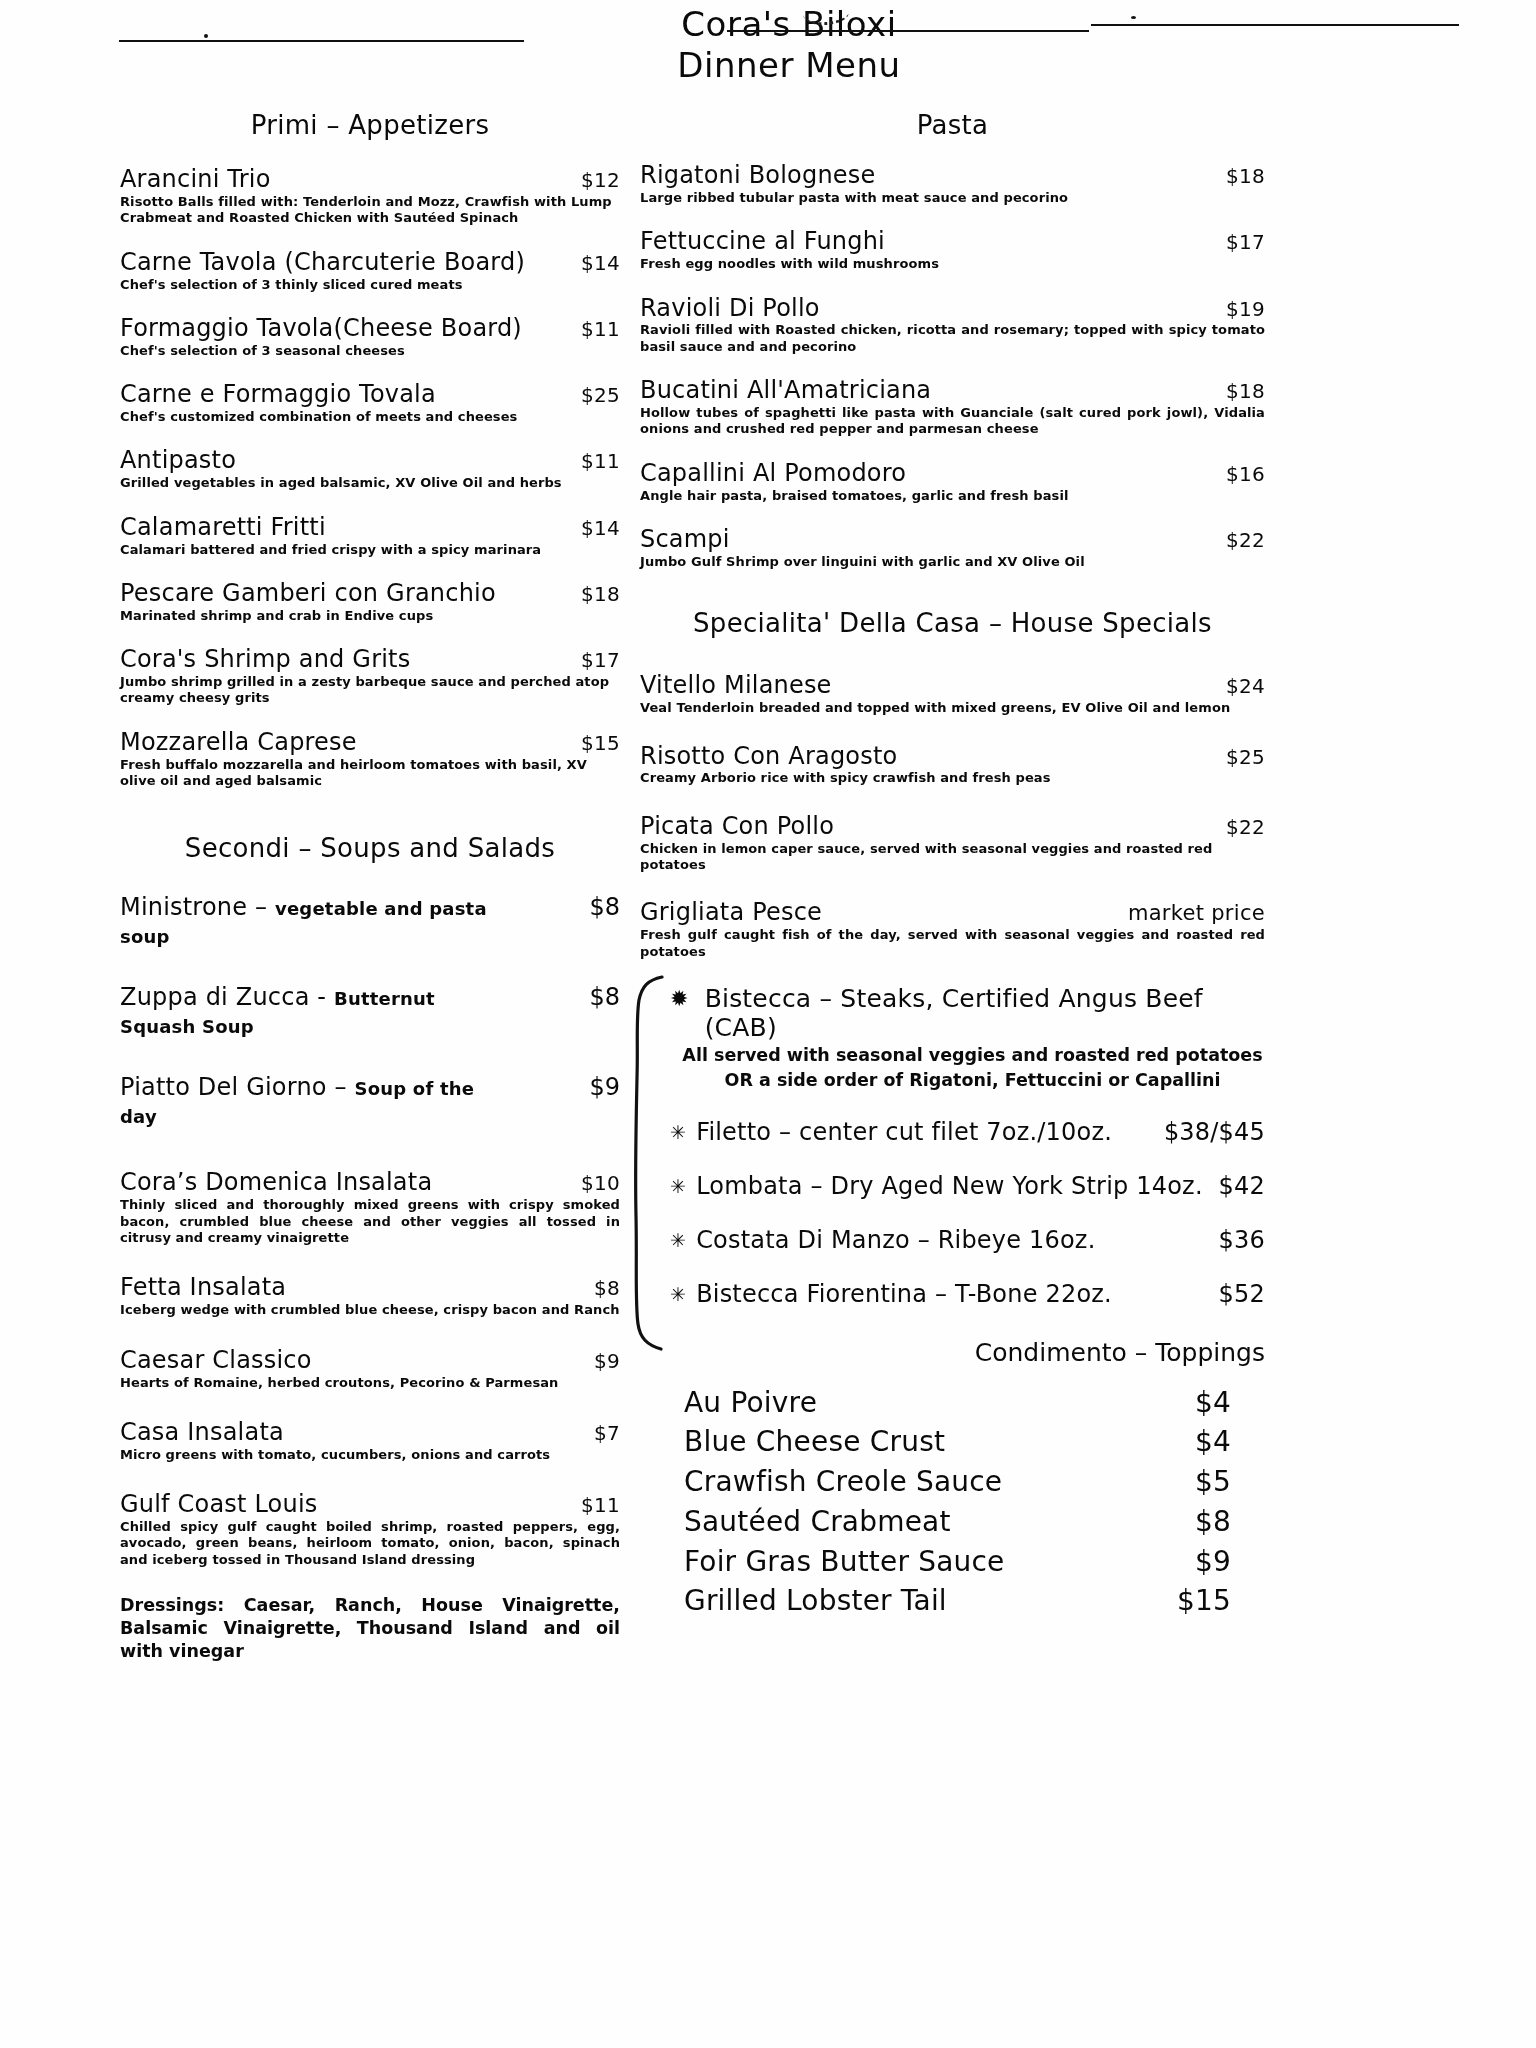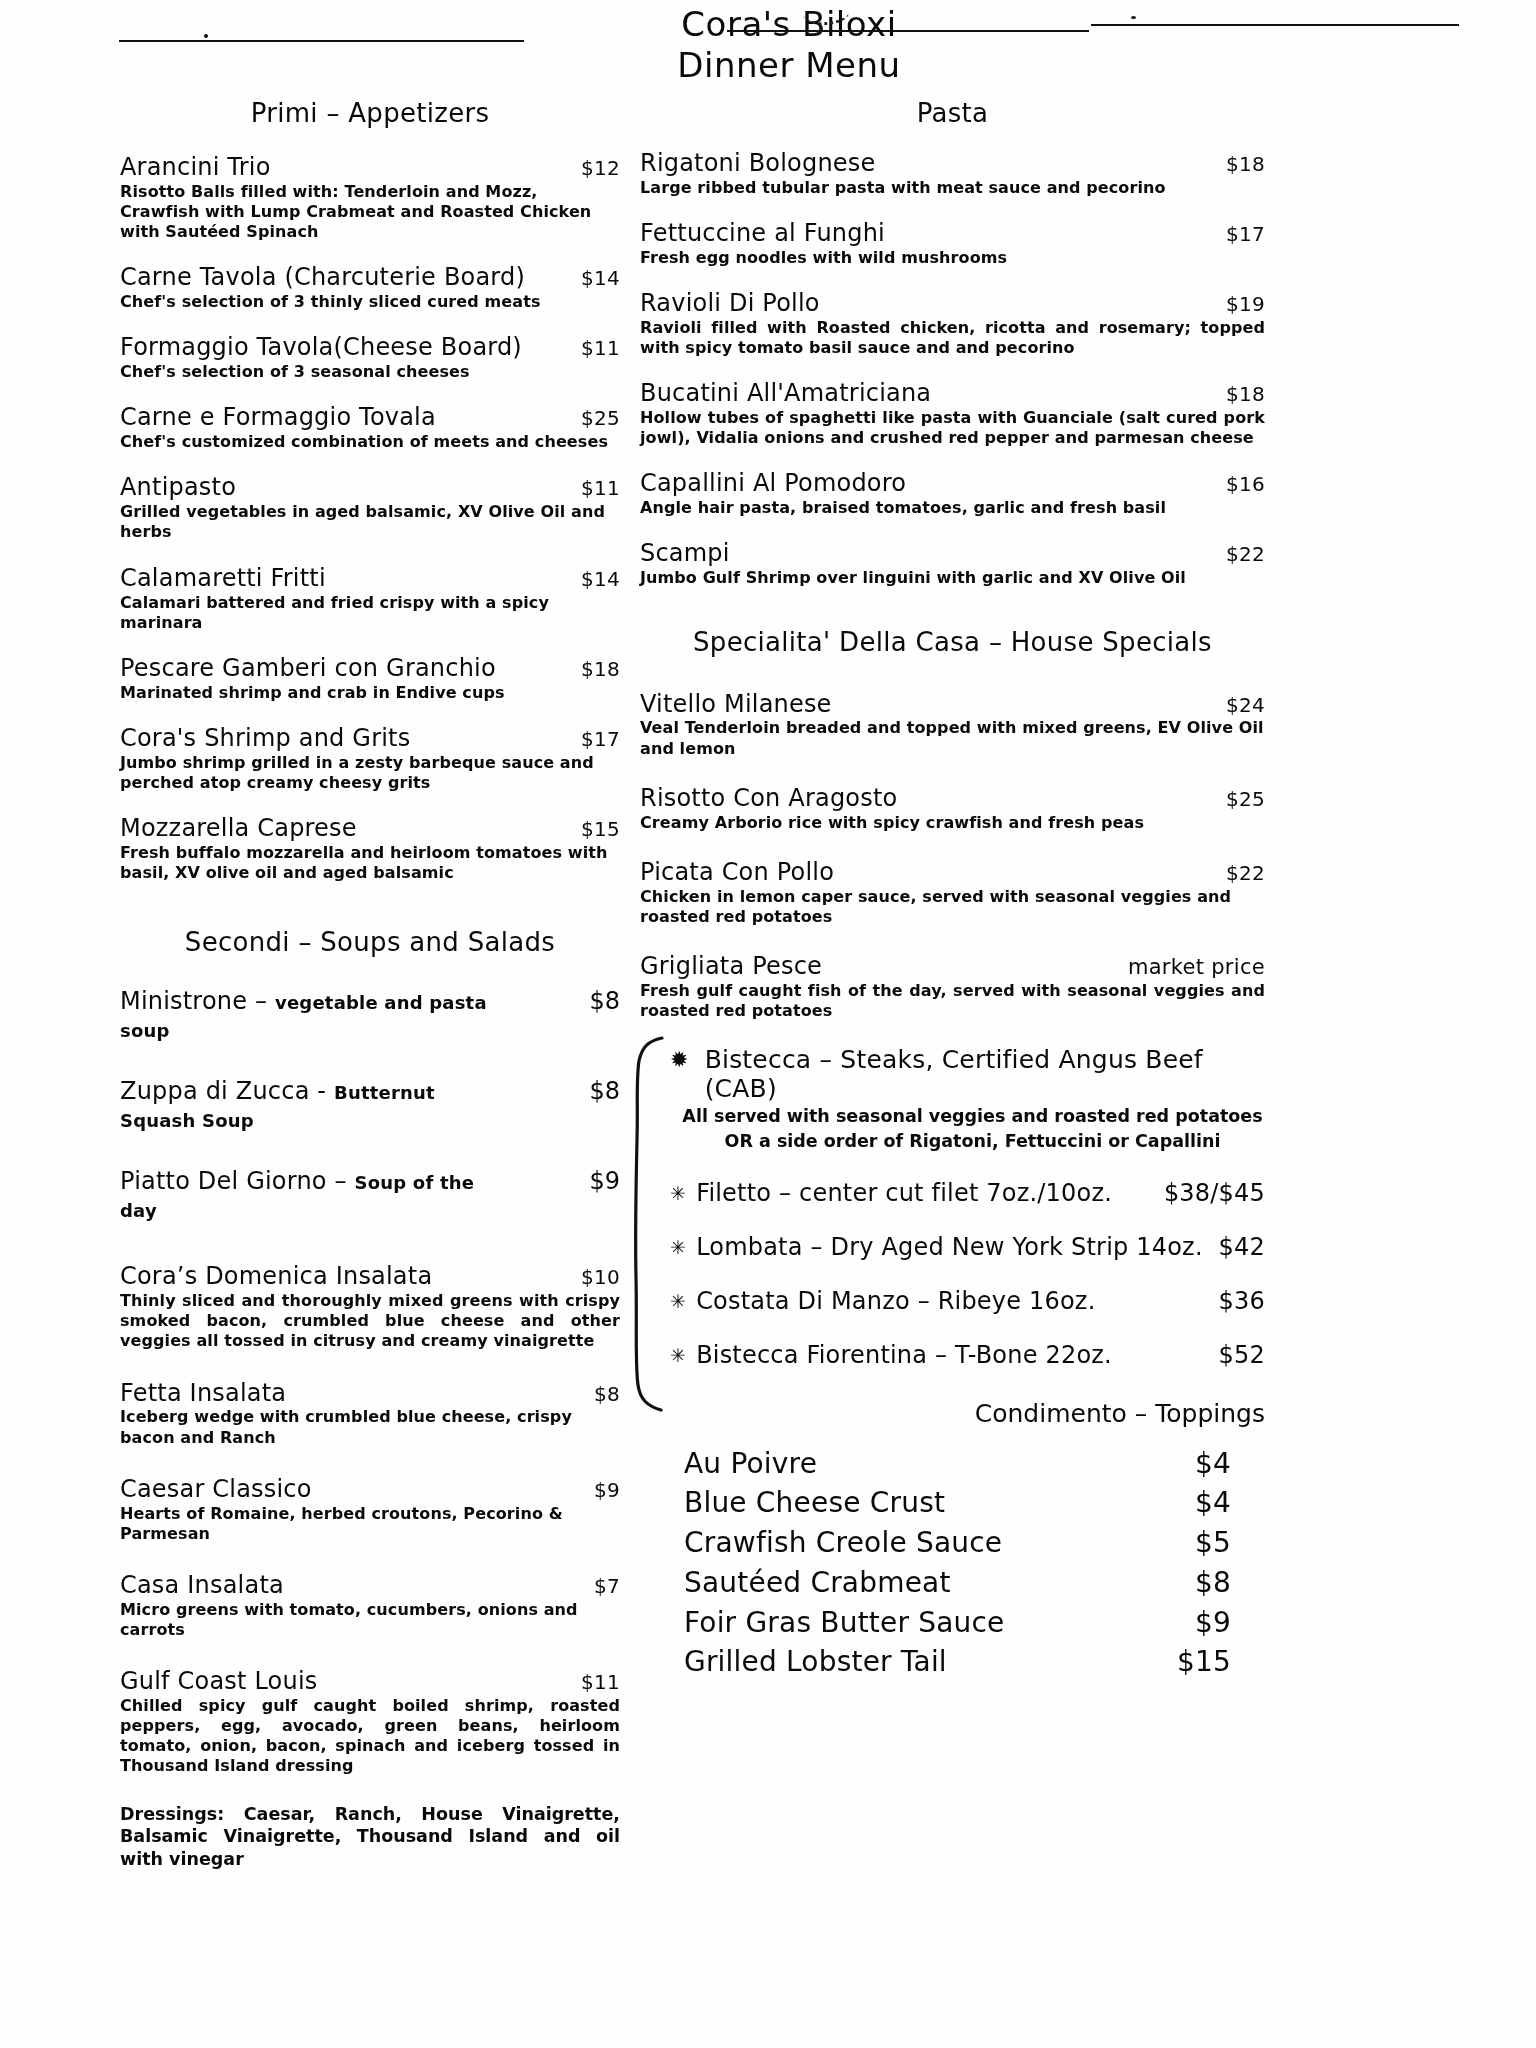--- a/index.html
+++ b/index.html
@@ -69,21 +69,21 @@
 
   
   #cols {
     position: absolute;
     top: 88px;
     left: 0;
     width: 1536px;
   }
   .col {
     position: absolute;
-    top: 0;
+    top: 12px;
   }
   .col.left  { left: 120px;  width: 500px; }
   .col.right { left: 640px;  width: 625px; }
 
   .section-head {
     text-align: center;
     font-size: 26px;
     margin: 10px 0 26px 0;
     letter-spacing: 0.3px;
     font-weight: 400;
@@ -105,21 +105,21 @@
     letter-spacing: 0.2px;
     white-space: nowrap;
   }
   .item-price {
     font-size: 20px;
     letter-spacing: 0.3px;
     white-space: nowrap;
   }
   .item-price.small { font-size: 21px; }
   .item-desc {
-    font-size: 16px;
+    font-size: 13px;
     line-height: 1.26;
     letter-spacing: 0.1px;
     margin-top: 1px;
     font-weight: 600;
   }
   .item-desc.just { text-align: justify; }
 
   
   .price-col-l { min-width: 84px; text-align: right; }
   .price-col-r { min-width: 92px; text-align: right; }

